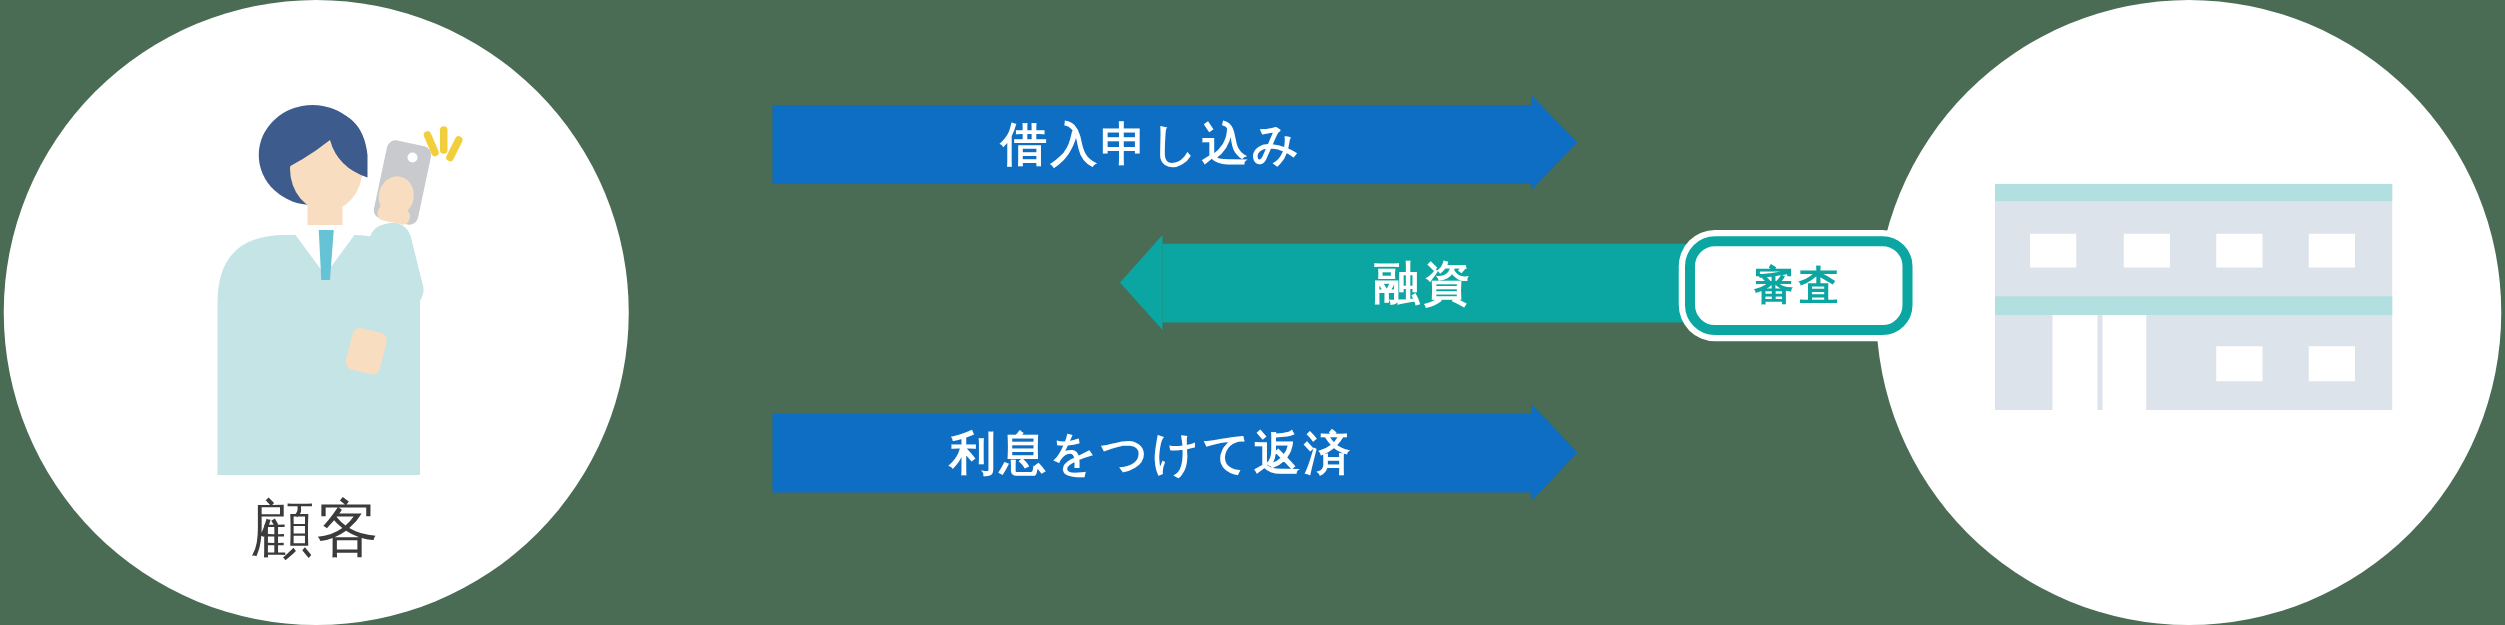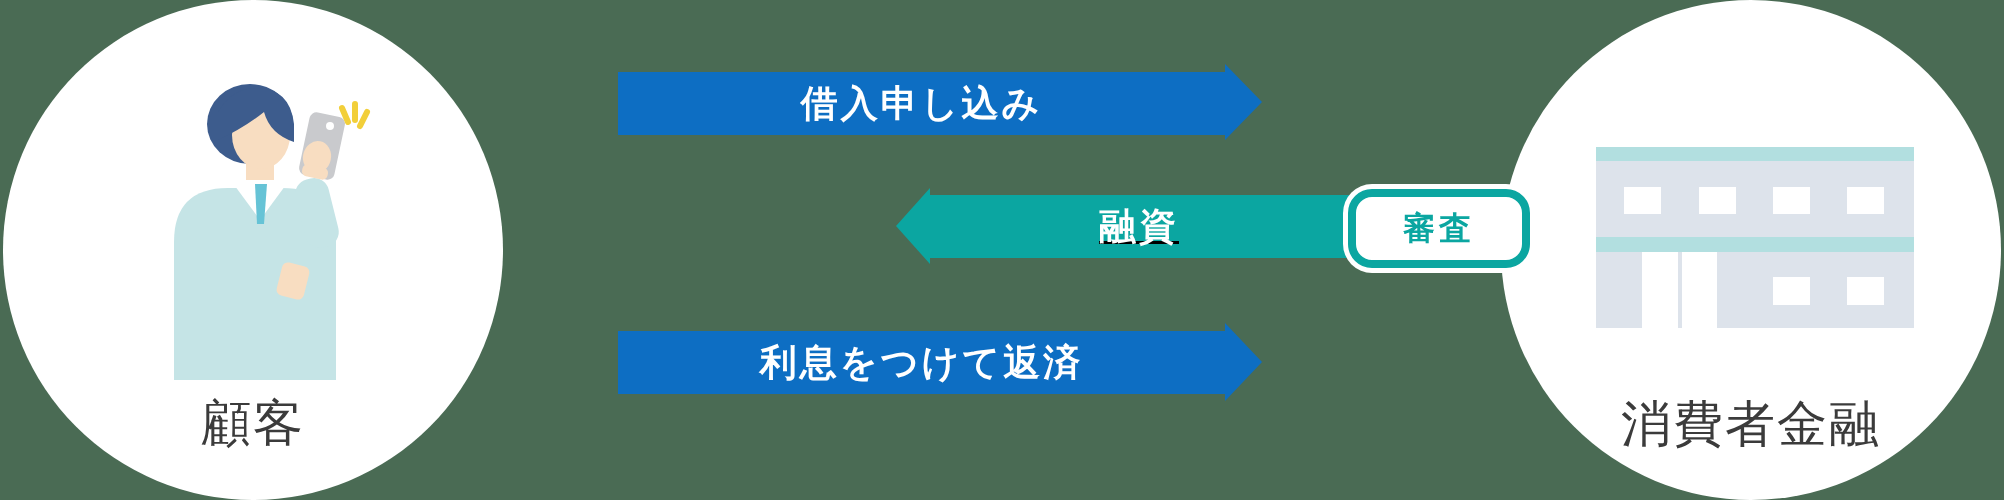--- a/index.html
+++ b/index.html
@@ -16,29 +16,29 @@
   #lender-label{left:1501px;top:391px;}
 
   .illus{position:absolute;}
 
   
   .arrow{position:absolute;}
   .arrow-body{position:absolute;display:flex;align-items:center;justify-content:center;height:63px;}
   .arrow-label{color:#fff;font-size:37px;font-weight:bold;letter-spacing:3px;white-space:nowrap;}
   .head{position:absolute;width:0;height:0;}
 
-  #application-arrow{left:618px;top:64px;width:644px;height:77px;}
+  #application-arrow{left:618px;top:76px;width:644px;height:77px;}
   #application-arrow .arrow-body{left:0;top:8px;width:607px;background:var(--blue,#0d6ec3);}
   #application-arrow .head{left:607px;top:0;border-top:38.5px solid transparent;
       border-bottom:38.5px solid transparent;border-left:37px solid var(--blue,#0d6ec3);}
 
   #financing-arrow{left:896px;top:188px;width:609px;height:76px;}
   #financing-arrow .head{left:0;top:0;border-top:38px solid transparent;
       border-bottom:38px solid transparent;border-right:34px solid var(--teal,#0ba6a1);}
-  #financing-arrow .arrow-body{left:34px;top:7px;width:575px;background:var(--teal,#0ba6a1);justify-content:flex-start;text-decoration:underline;}
+  #financing-arrow .arrow-body{left:34px;top:7px;width:575px;background:var(--teal,#0ba6a1);justify-content:flex-start;}
   #financing-arrow .label-zone{width:418px;display:flex;align-items:center;justify-content:center;}
 
   #repayment-arrow{left:618px;top:323px;width:644px;height:78px;}
   #repayment-arrow .arrow-body{left:0;top:8px;width:607px;background:var(--blue,#0d6ec3);}
   #repayment-arrow .head{left:607px;top:0;border-top:39px solid transparent;
       border-bottom:39px solid transparent;border-left:37px solid var(--blue,#0d6ec3);}
 
   
   #screening-badge{position:absolute;left:1348px;top:189px;width:182px;height:79px;box-sizing:border-box;
       background:#fff;border:8px solid var(--teal,#0ba6a1);border-radius:24px;
@@ -94,21 +94,20 @@
     <g>
       <rect x="46" y="105" width="75" height="76" fill="#ffffff"></rect>
       <rect x="82" y="105" width="4" height="76" fill="#dde3eb"></rect>
     </g>
     <g fill="#ffffff">
       <rect x="177" y="130" width="37" height="28"></rect>
       <rect x="251" y="130" width="37" height="28"></rect>
     </g>
   </svg>
 
-  <div class="actor-label" id="lender-label">消費者金融</div>
 
   <div class="arrow" id="application-arrow">
     <div class="arrow-body">
       <span class="arrow-label">借入申し込み</span>
     </div>
     <div class="head"></div>
   </div>
 
   <div class="arrow" id="financing-arrow">
     <div class="head"></div>

